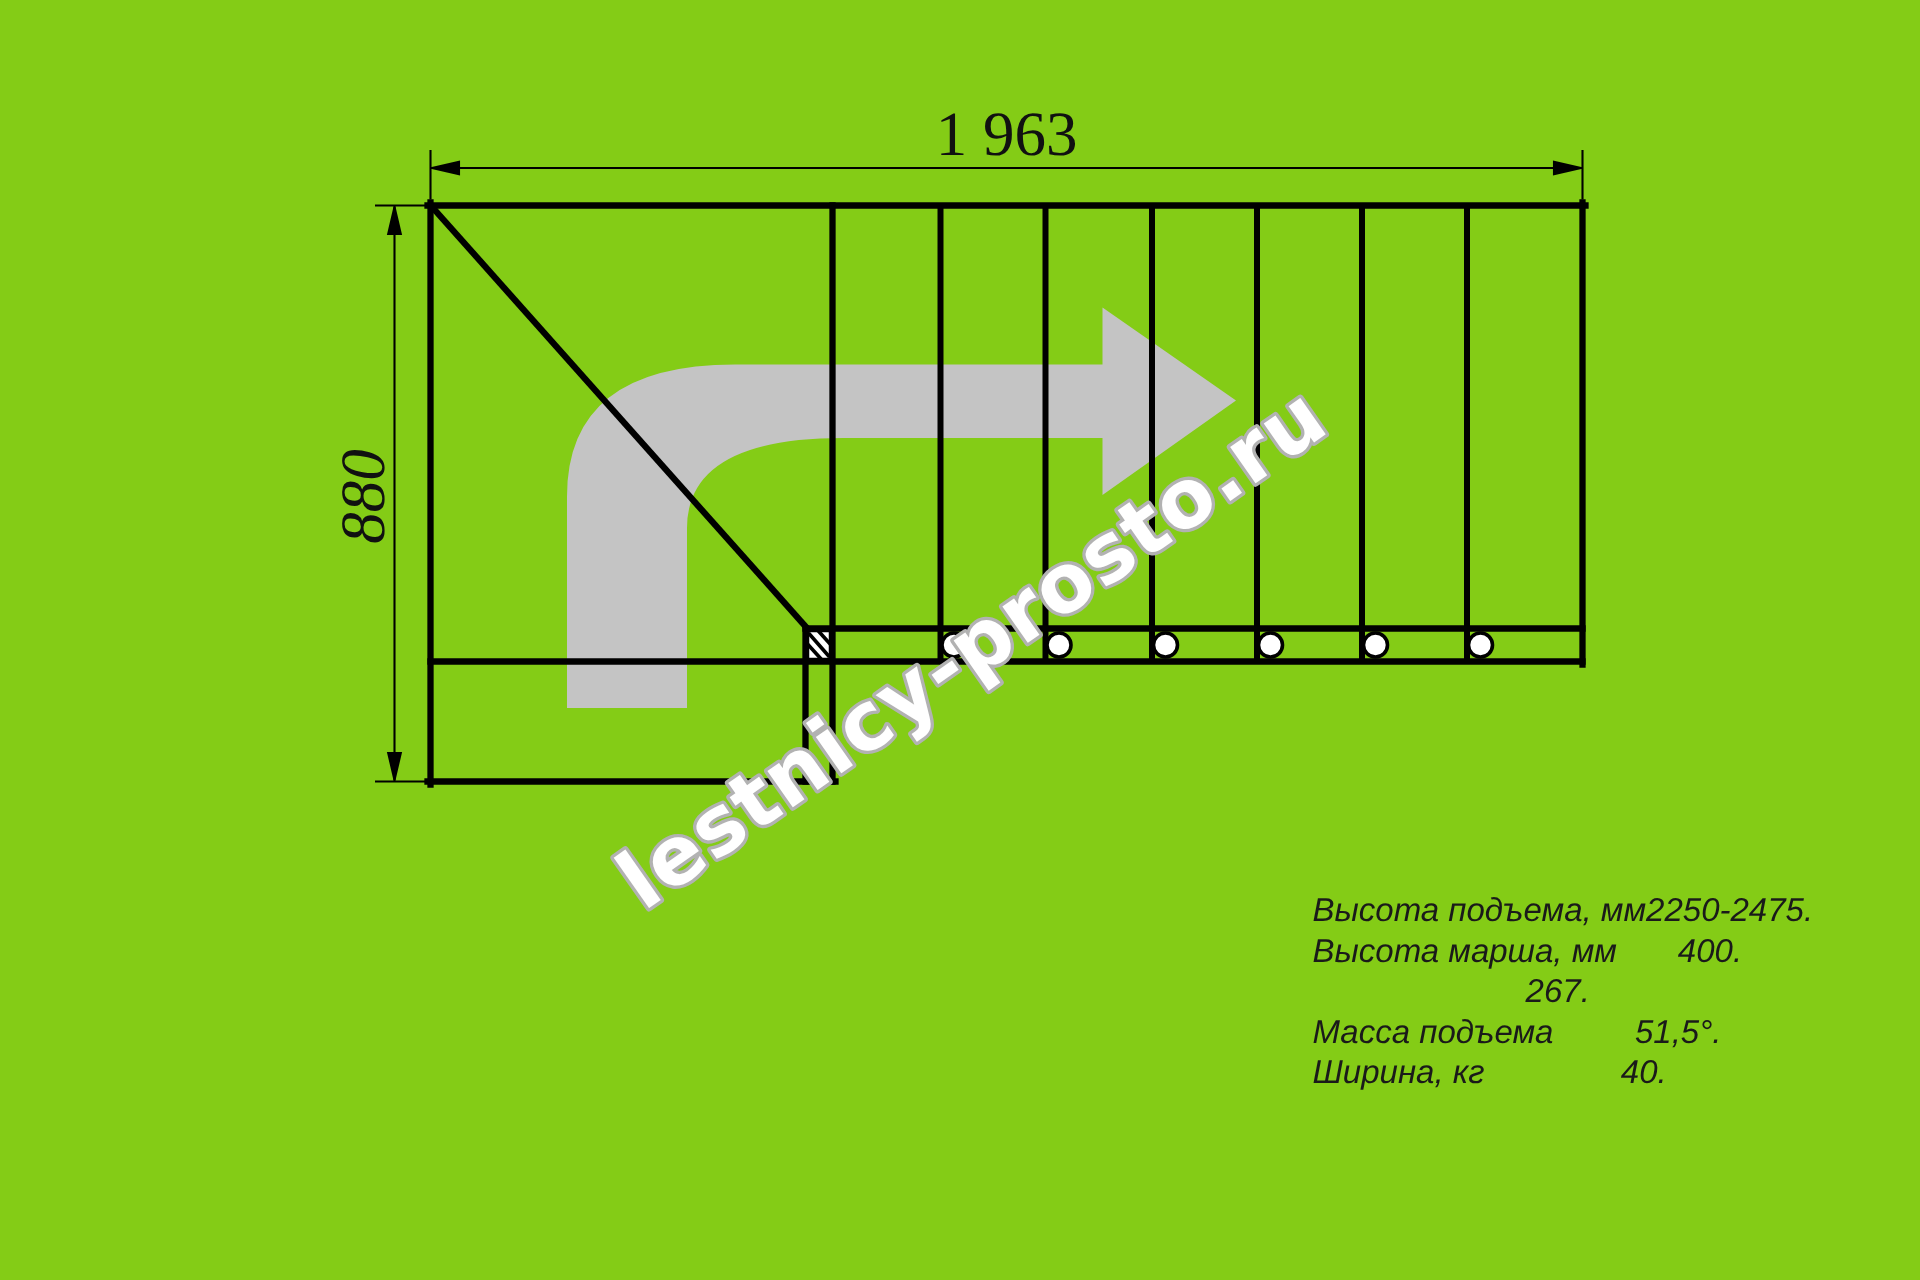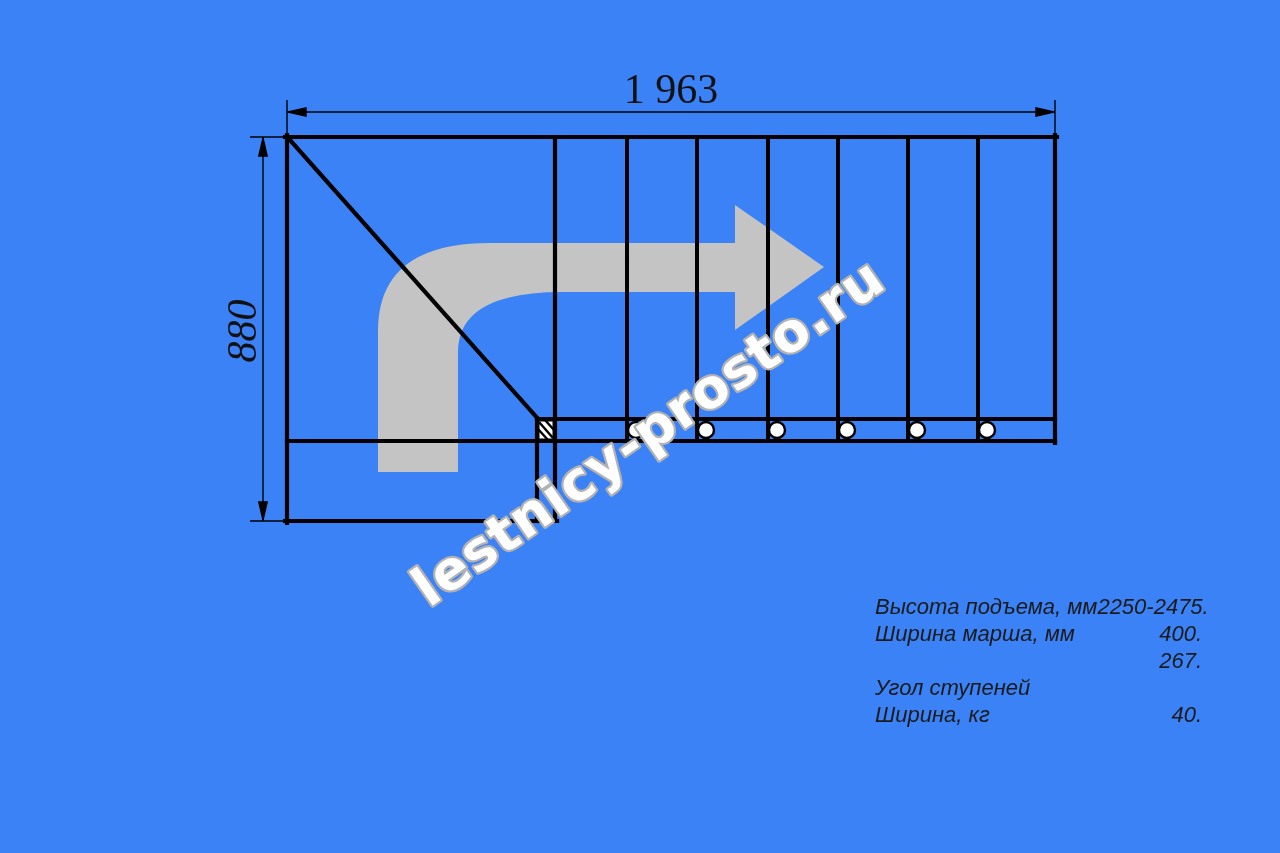--- a/index.html
+++ b/index.html
@@ -4,21 +4,21 @@
 <style>
   html, body {
     margin: 0;
     padding: 0;
     background: #ffffff;
   }
   .canvas {
     position: relative;
     width: 1280px;
     height: 853px;
-    background: #3b82f6;
+    background: #84cc16;
     overflow: hidden;
     font-family: "Liberation Sans", sans-serif;
   }
   svg.drawing {
     position: absolute;
     left: 0;
     top: 0;
   }
   .dim-text {
     font-family: "Liberation Serif", serif;
@@ -51,21 +51,21 @@
   }
   .spec-row {
     display: flex;
     white-space: nowrap;
   }
   .spec-label {
     flex: none;
   }
   .spec-value {
     flex: 1 1 auto;
-    text-align: right;
+    text-align: center;
   }
 </style>
 </head>
 <body>
 
 <div class="canvas">
 
   <svg class="drawing" width="1280" height="853" viewBox="0 0 1280 853">
 
     <path d="M 378 472
@@ -138,28 +138,29 @@
 
     <text class="watermark" x="648" y="432" text-anchor="middle" dominant-baseline="central" transform="rotate(-35 648 432)" stroke="#b2b2b2">lestnicy-prosto.ru</text>
   </svg>
 
   <div class="specs">
     <div class="spec-row">
       <span class="spec-label">Высота подъема, мм</span>
       <span class="spec-value">2250-2475.</span>
     </div>
     <div class="spec-row">
-      <span class="spec-label">Ширина марша, мм</span>
+      <span class="spec-label">Высота марша, мм</span>
       <span class="spec-value">400.</span>
     </div>
     <div class="spec-row">
       <span class="spec-value">267.</span>
     </div>
     <div class="spec-row">
-      <span class="spec-label">Угол ступеней</span>
+      <span class="spec-label">Масса подъема</span>
+      <span class="spec-value">51,5°.</span>
     </div>
     <div class="spec-row">
       <span class="spec-label">Ширина, кг</span>
       <span class="spec-value">40.</span>
     </div>
   </div>
 
 </div>
 
 </body></html>

